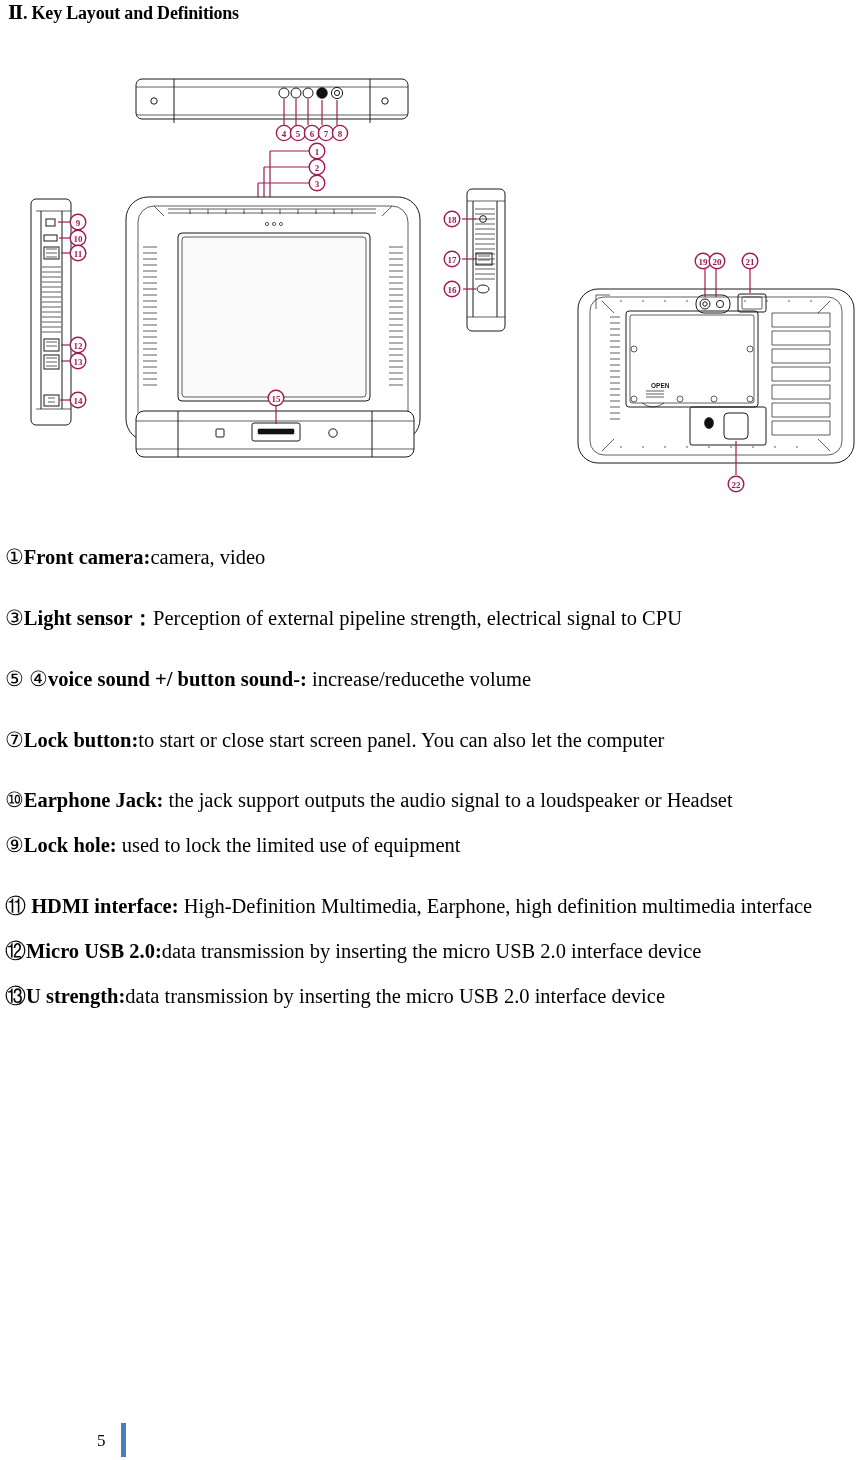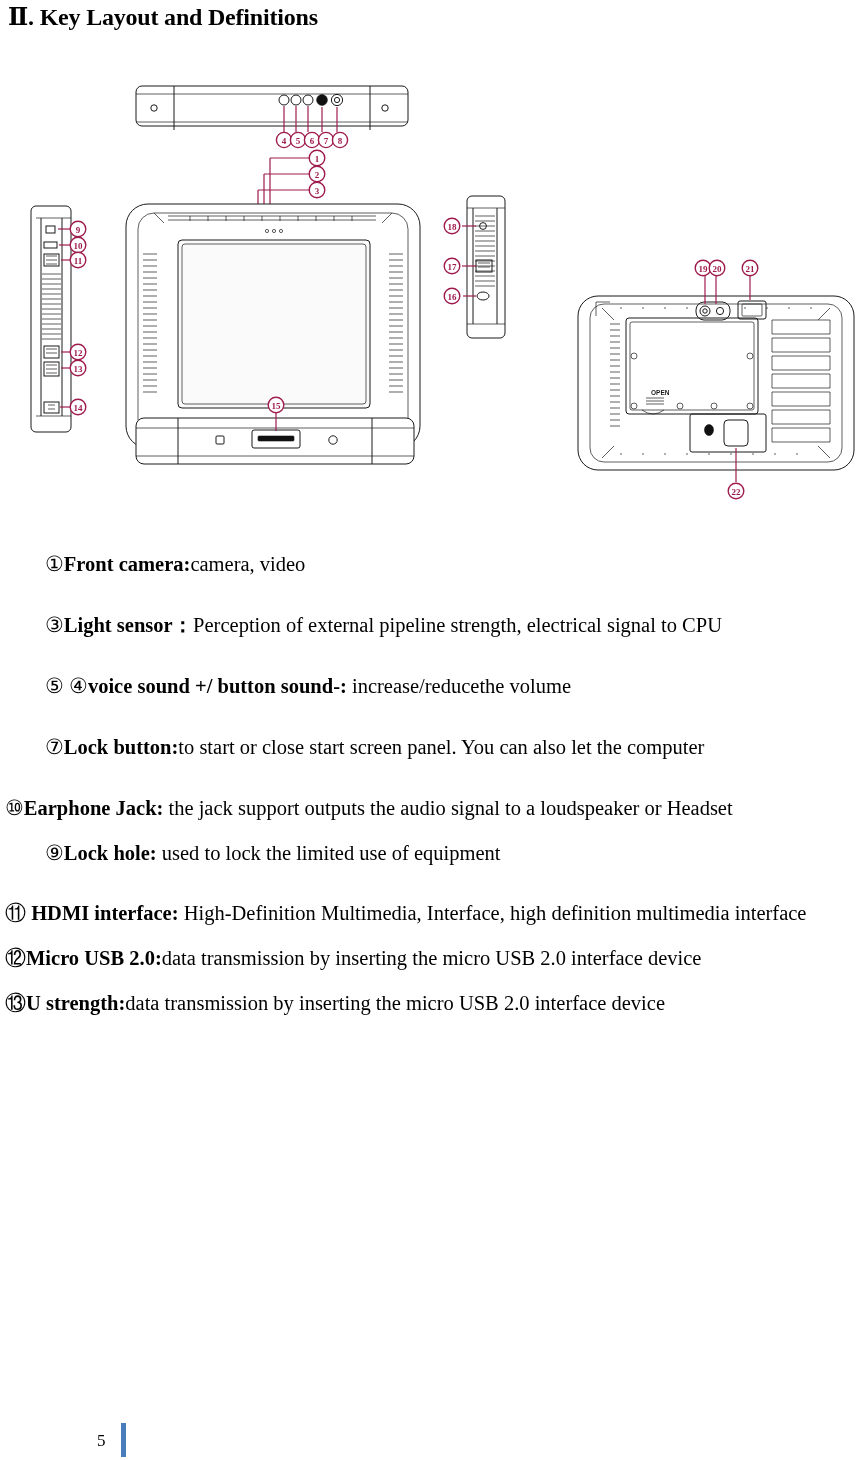--- a/index.html
+++ b/index.html
@@ -20,21 +20,21 @@
   .page {
     position: relative;
     width: 864px;
     height: 1460px;
     box-sizing: border-box;
     padding: 0 2px;
   }
 
   
   .doc-title {
-    font-size: 24px;
+    font-size: 18px;
     font-weight: bold;
     letter-spacing: -0.2px;
     margin: 3px 0 0 6px;
     line-height: 1.22;
     white-space: pre;
   }
 
   
   .figure-block {
     position: relative;
@@ -64,21 +64,21 @@
     font-size: 21px;
   }
   .def-item .term {
     font-weight: bold;
   }
   .def-item .desc {
     font-weight: normal;
   }
   
   .gap-sm { margin-bottom: 14px; }
-  .gap-lg { margin-bottom: 30px; margin-left: 40px; }
+  .gap-lg { margin-bottom: 30px; }
 
   
   .footer {
     position: absolute;
     left: 0;
     bottom: 6px;
     width: 864px;
     height: 40px;
   }
   .page-number {
@@ -442,21 +442,21 @@
 
     <p class="def-item justify gap-sm">
       <span class="marker">⑩</span><span class="term">Earphone Jack:</span><span class="desc"> the jack support outputs the audio signal to a loudspeaker or Headset</span>
     </p>
 
     <p class="def-item gap-lg">
       <span class="marker">⑨</span><span class="term">Lock hole:</span><span class="desc"> used to lock the limited use of equipment</span>
     </p>
 
     <p class="def-item justify gap-sm">
-      <span class="marker">⑪</span><span class="term"> HDMI interface:</span><span class="desc"> High-Definition Multimedia, Interface, high definition multimedia interface</span>
+      <span class="marker">⑪</span><span class="term"> HDMI interface:</span><span class="desc"> High-Definition Multimedia, Earphone, high definition multimedia interface</span>
     </p>
 
     <p class="def-item justify gap-sm">
       <span class="marker">⑫</span><span class="term">Micro USB 2.0:</span><span class="desc">data transmission by inserting the micro USB 2.0 interface device</span>
     </p>
 
     <p class="def-item gap-sm">
       <span class="marker">⑬</span><span class="term">U strength:</span><span class="desc">data transmission by inserting the micro USB 2.0 interface device</span>
     </p>
 

